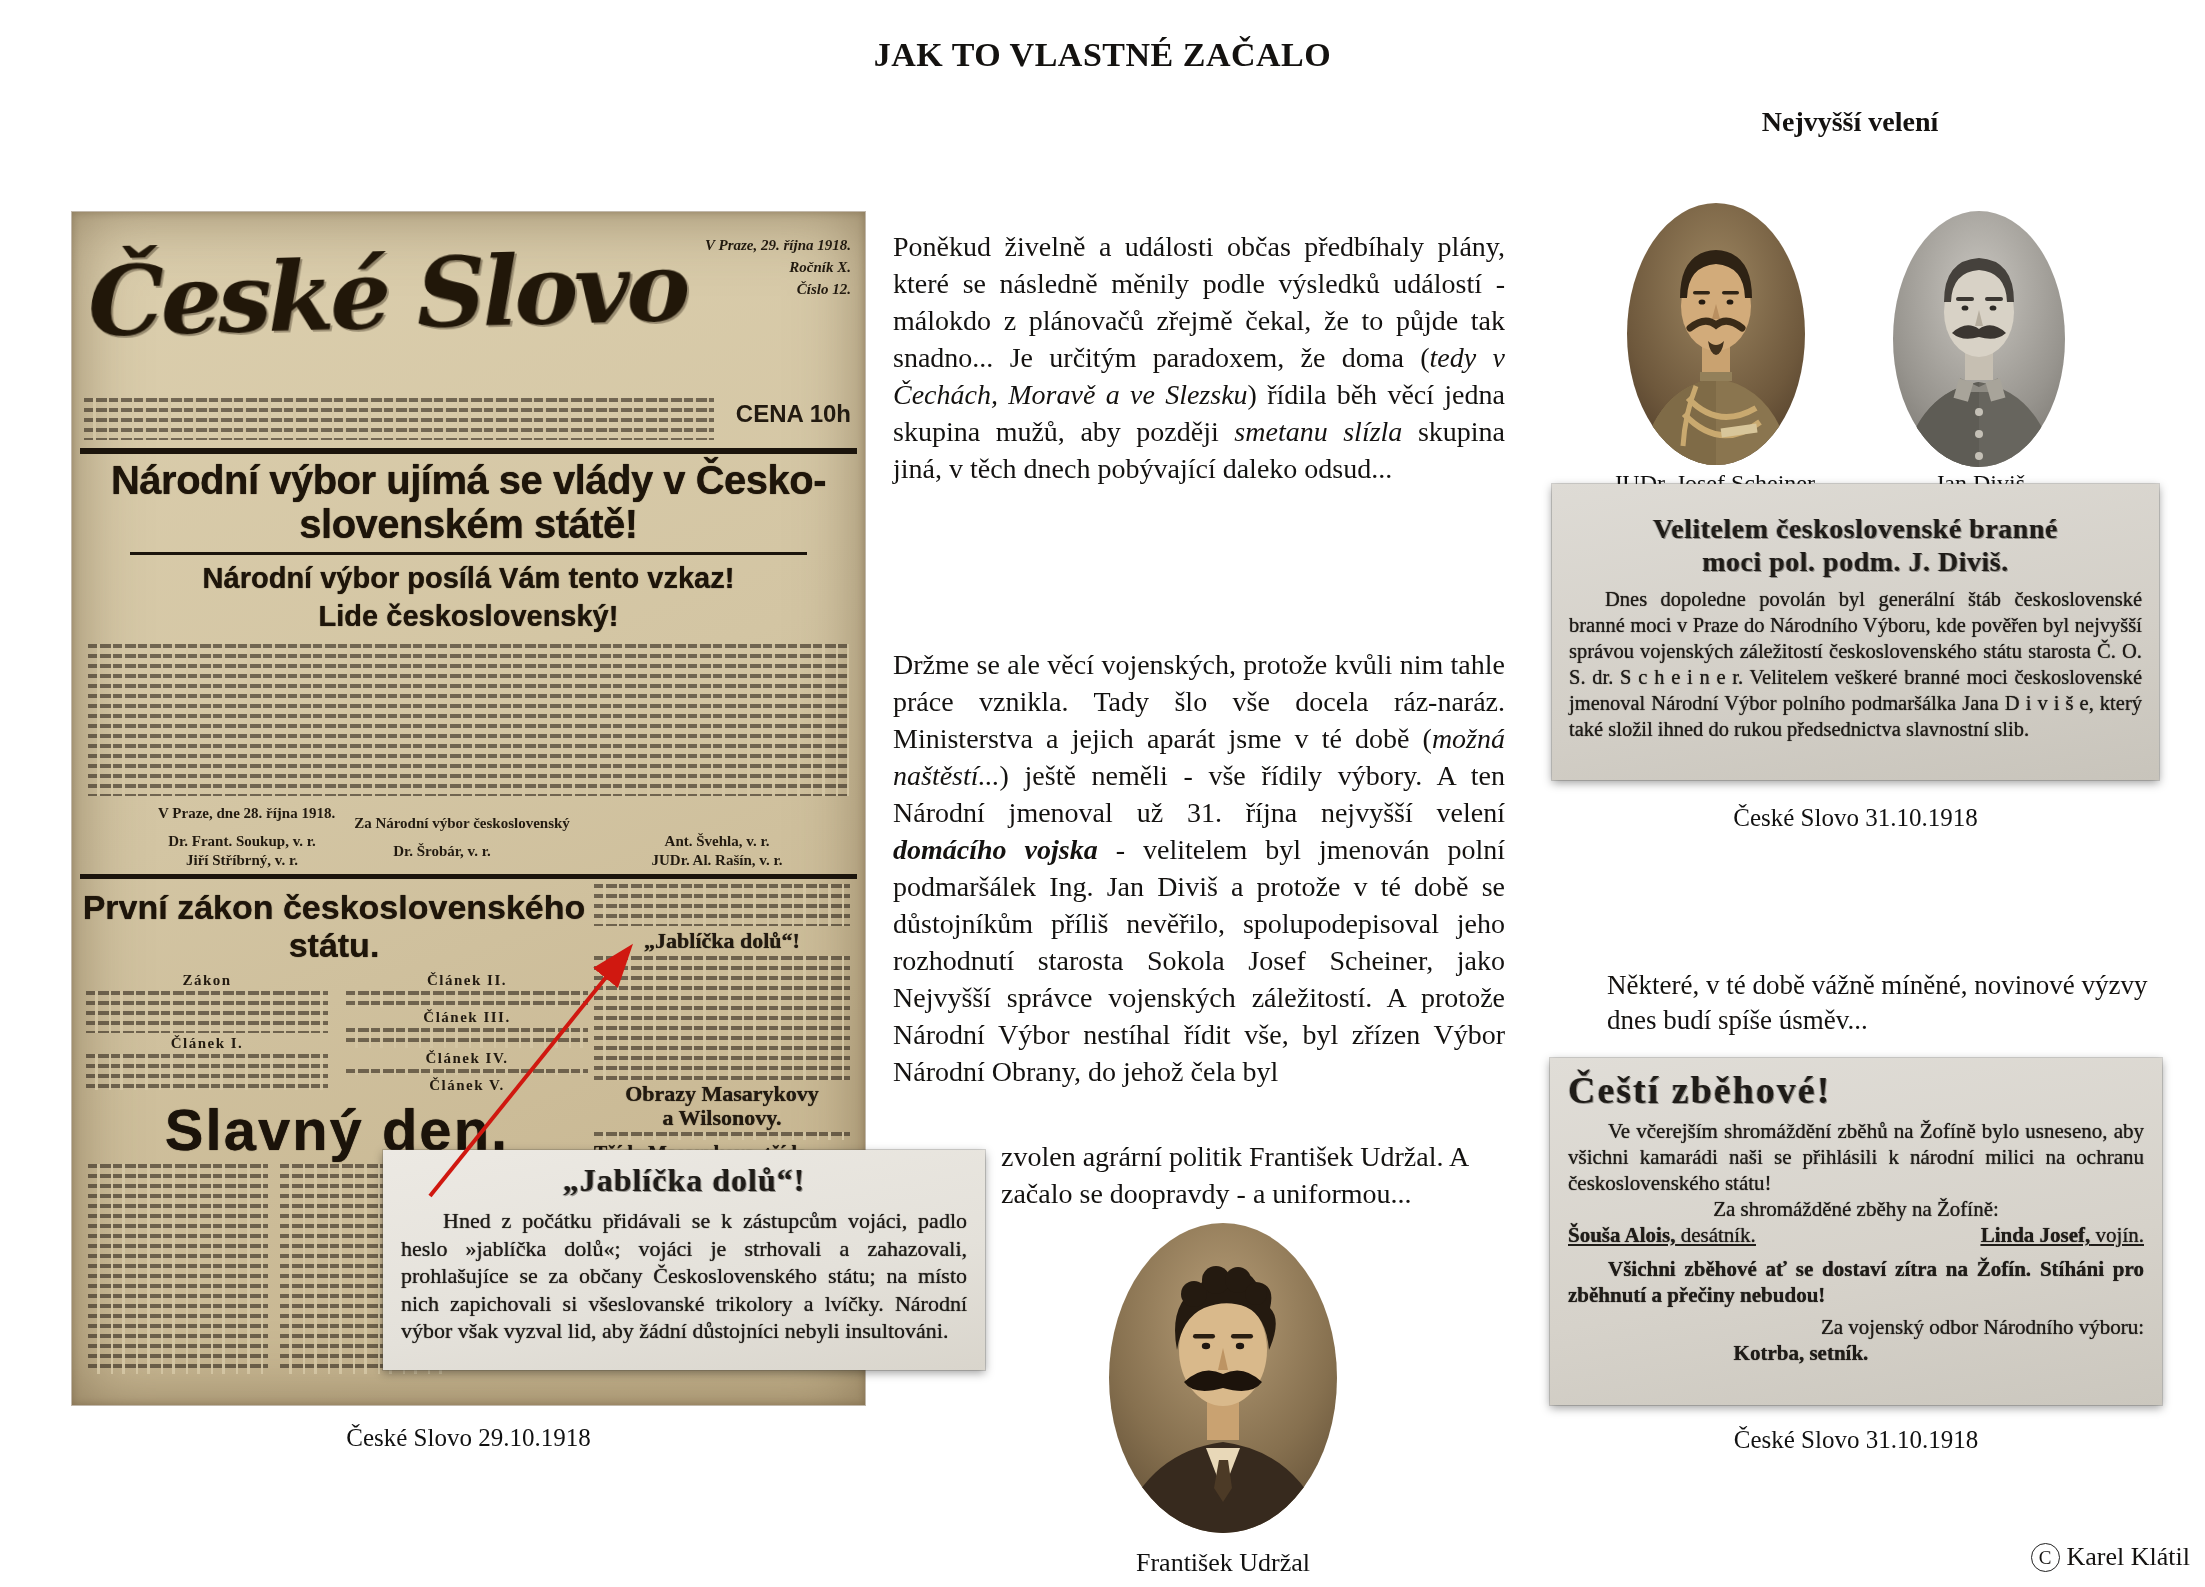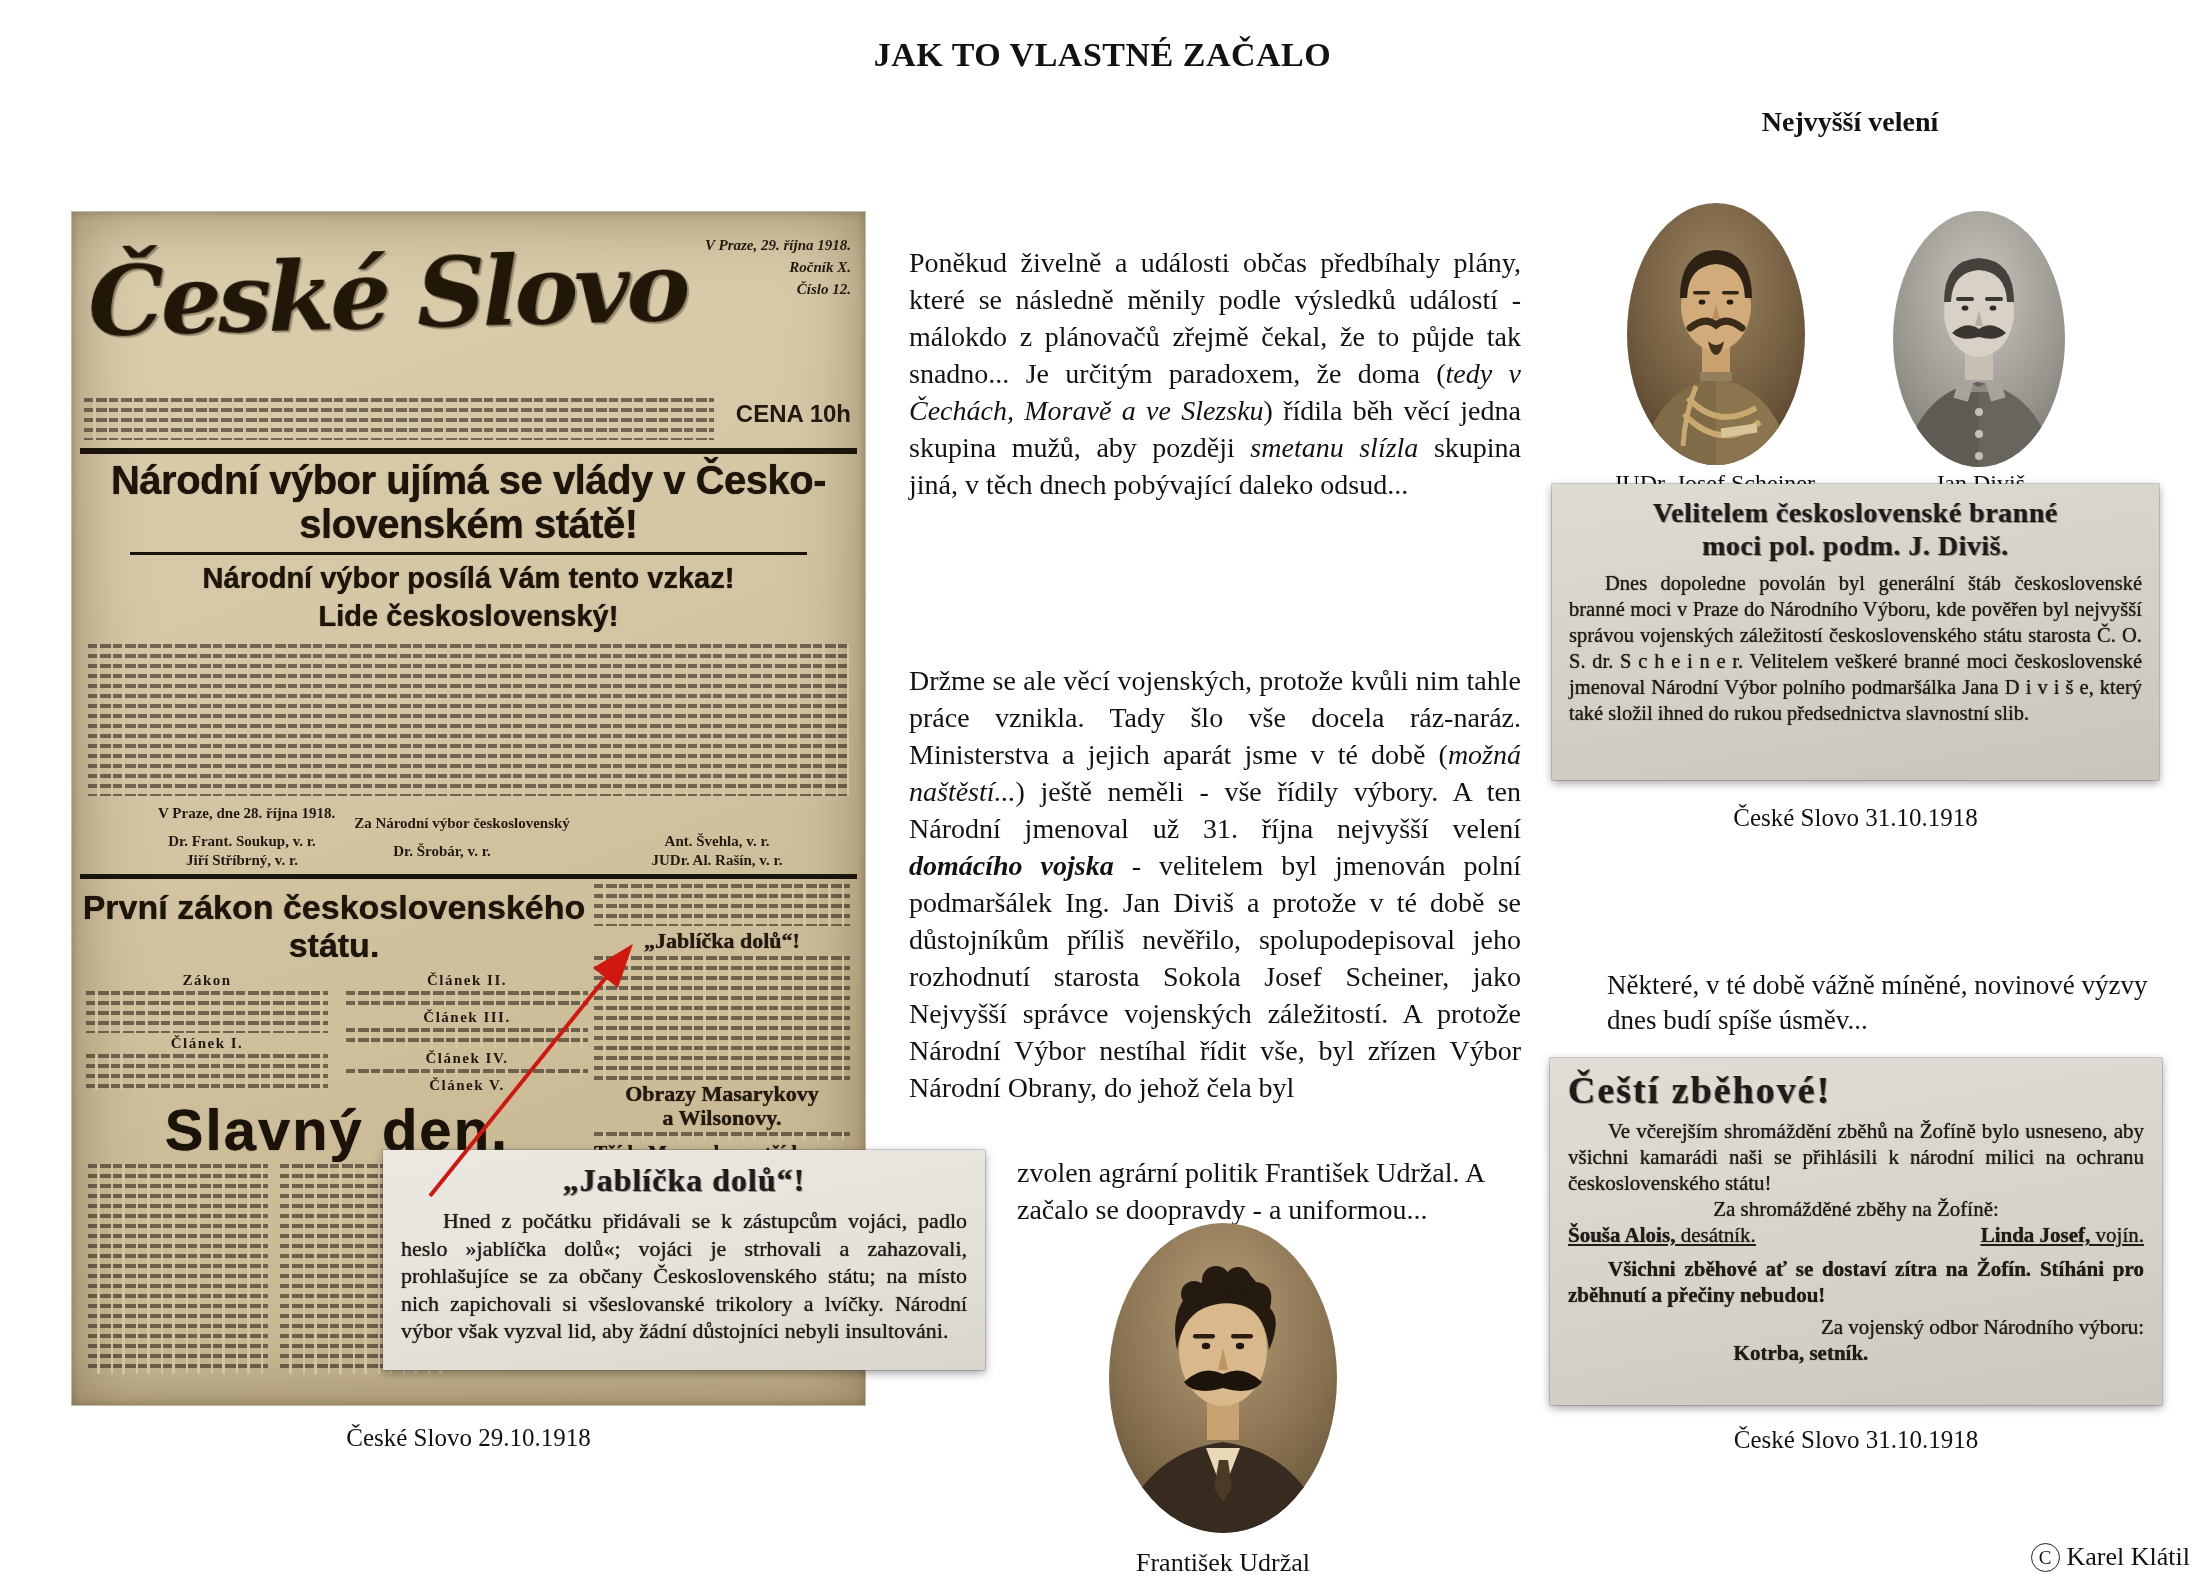--- a/index.html
+++ b/index.html
@@ -5,21 +5,21 @@
   html,body{margin:0;padding:0;}
   body{
     position:relative;width:2205px;height:1587px;background:#ffffff;
     font-family:"Liberation Serif",serif;color:#141210;overflow:hidden;
   }
   .abs{position:absolute;}
   .ctr{text-align:center;}
   .sans{font-family:"Liberation Sans",sans-serif;}
   .jus{text-align:justify;}
   .press{text-shadow:0 0 1px currentColor;filter:blur(.3px);}
-  .distress{text-shadow:1px 1px 0 rgba(30,28,24,.4),-1px 0 0 rgba(30,28,24,.3);filter:blur(.45px);}
+  .distress{text-shadow:1px 1px 0 rgba(30,28,24,.4),-1px 0 0 rgba(30,28,24,.3);filter:blur(.45px);margin-top:16px;}
 
   #title{top:36px;left:0;width:100%;text-align:center;font-size:34px;font-weight:bold;letter-spacing:.5px;}
 
   
   #newspaper{
     left:72px;top:212px;width:793px;height:1193px;
     background:linear-gradient(160deg,#dccfae 0%,#d3c5a3 45%,#c4b28c 100%);
     box-shadow:inset 0 0 70px rgba(92,72,44,.55),inset 0 0 8px rgba(92,72,44,.4),0 0 0 1px rgba(120,100,70,.45);
     overflow:hidden;z-index:1;color:#221a10;
   }
@@ -74,21 +74,21 @@
     padding:8px 18px;overflow:hidden;
   }
   #clip-zbehove .hl{font-size:38px;font-weight:bold;text-align:left;letter-spacing:2px;margin:2px 0 6px 0;}
   #clip-zbehove p{margin:0;font-size:21px;line-height:26px;}
   #clip-zbehove .ind{text-indent:40px;}
   .names-row{display:flex;justify-content:space-between;font-size:21px;line-height:26px;text-decoration:underline;}
 
   .caption{font-size:25px;color:#111;}
 
   
-  .article-p{font-size:28px;line-height:37px;margin:16px;}
+  .article-p{font-size:28px;line-height:37px;margin:0;}
   #p1{left:893px;top:228px;width:612px;}
   #p2{left:893px;top:646px;width:612px;}
   #p3{left:1001px;top:1138px;width:503px;}
 
   #cmd-heading{left:1620px;top:106px;width:460px;font-size:28px;font-weight:bold;}
   #cmd-note{left:1607px;top:968px;width:575px;font-size:27px;line-height:35px;}
 
   #credit{left:1960px;top:1542px;width:230px;display:flex;justify-content:flex-end;align-items:center;gap:7px;font-size:26px;}
   .copyc{display:inline-block;width:27px;height:27px;border:1.6px solid #222;border-radius:50%;
          text-align:center;line-height:27px;font-size:19px;}

